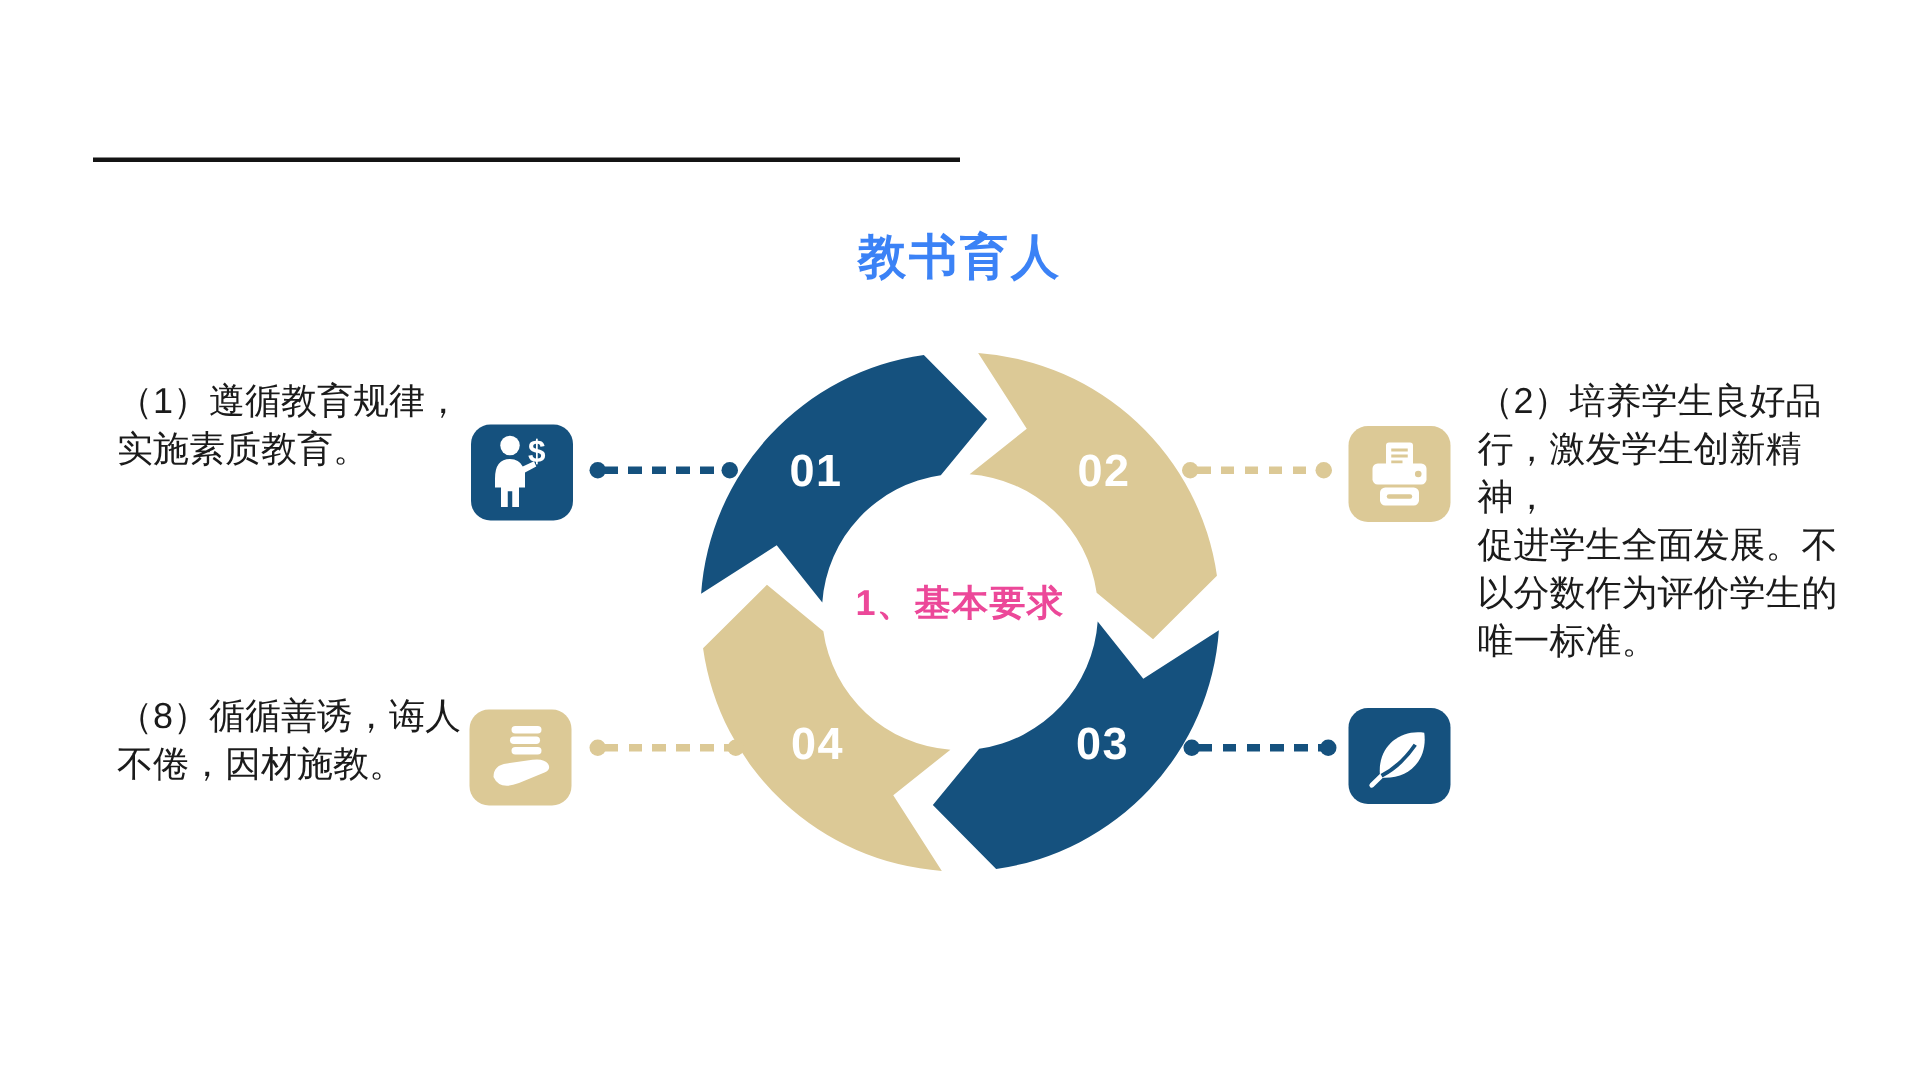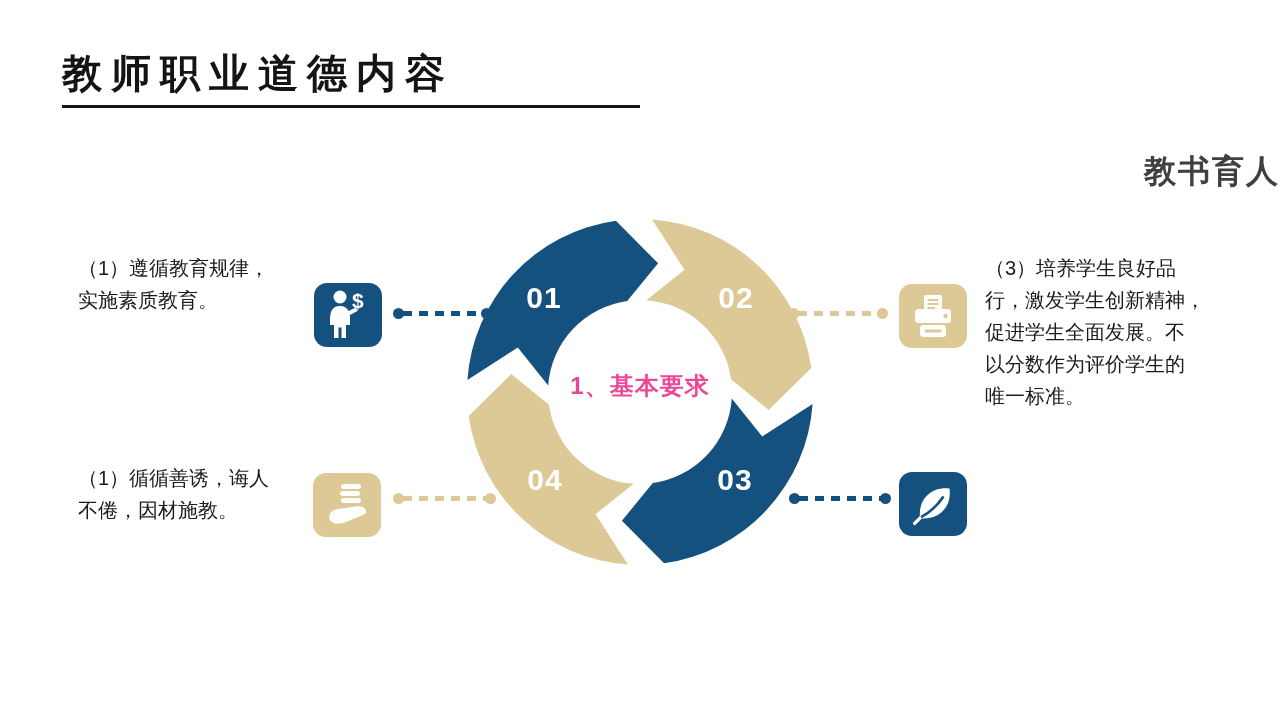--- a/index.html
+++ b/index.html
@@ -6,25 +6,25 @@
   .slide{position:relative;width:1280px;height:720px;background:#fff;overflow:hidden;
          font-family:"Liberation Sans","DejaVu Sans",sans-serif;}
 
   
   .page-title{position:absolute;left:62px;top:46px;margin:0;
     font-family:"DejaVu Serif","Liberation Serif",serif;
     font-size:40px;font-weight:700;color:#141414;letter-spacing:9px;white-space:nowrap;}
   .title-underline{position:absolute;left:62px;top:105px;width:578px;height:3px;background:#141414;}
 
   
-  .section-heading{position:absolute;left:0;top:150px;width:1280px;margin:0;text-align:right;
-    font-size:32px;font-weight:700;color:#404040;letter-spacing:2px;}
+  .section-heading{position:absolute;left:0;top:150px;width:1280px;margin:0;text-align:center;
+    font-size:32px;font-weight:700;color:#3b82f6;letter-spacing:2px;}
 
   
-  .diagram{position:absolute;left:460px;top:212px;width:360px;height:360px;}
+  .diagram{position:absolute;left:460px;top:228px;width:360px;height:360px;}
   .diagram svg{display:block;}
   .seg-num{font-family:"Liberation Sans","DejaVu Sans",sans-serif;font-size:30px;font-weight:700;
     fill:#ffffff;letter-spacing:1px;}
   .center-label{position:absolute;left:0;top:158px;width:100%;text-align:center;
     font-size:24px;font-weight:700;color:#ec4899;letter-spacing:1px;}
 
   
   .icon-tile{position:absolute;width:68px;height:64px;border-radius:13px;
     display:flex;align-items:center;justify-content:center;}
   .tile-blue{background:#15517E;}
@@ -37,38 +37,37 @@
   .conn-blue .dot{background:#15517E;}
   .conn-blue .line{background:repeating-linear-gradient(90deg,#15517E 0 9px,transparent 9px 16px);}
   .conn-tan .dot{background:#DCC996;}
   .conn-tan .line{background:repeating-linear-gradient(90deg,#DCC996 0 9px,transparent 9px 16px);}
   .c1{left:393px;top:308px;width:99px;}
   .c2{left:788px;top:308px;width:100px;}
   .c3{left:393px;top:493px;width:103px;}
   .c4{left:789px;top:493px;width:102px;}
 
   
-  .textblock{position:absolute;width:250px;font-size:20px;line-height:32px;color:#1b1b1b;
+  .textblock{position:absolute;width:250px;font-size:24px;line-height:32px;color:#1b1b1b;
     white-space:pre-line;}
   .t1{left:78px;top:252px;}
   .t2{left:78px;top:462px;}
   .t3{left:985px;top:252px;width:245px;}
   .t4{left:985px;top:462px;width:245px;}
 
   .i1{left:314px;top:283px;}
   .i2{left:899px;top:284px;}
   .i3{left:313px;top:473px;}
   .i4{left:899px;top:472px;}
 </style>
 </head>
 <body>
 
 <div class="slide">
 
-  <h1 class="page-title">教师职业道德内容</h1>
   <div class="title-underline"></div>
 
   <h2 class="section-heading">教书育人</h2>
 
   <div class="diagram">
     <svg width="360" height="360" viewBox="-180 -180 360 360">
       <path fill="#15517E" d="M -172.6 -12.1 A 173 173 0 0 1 -24.1 -171.3 L 18.1 -128.7 L -12.8 -91.1 A 92 92 0 0 0 -91.8 -6.4 L -122.2 -44.5 Z"></path>
       <path fill="#DCC996" d="M 12.1 -172.6 A 173 173 0 0 1 171.3 -24.1 L 128.7 18.1 L 91.1 -12.8 A 92 92 0 0 0 6.4 -91.8 L 44.5 -122.2 Z"></path>
       <path fill="#15517E" d="M 172.6 12.1 A 173 173 0 0 1 24.1 171.3 L -18.1 128.7 L 12.8 91.1 A 92 92 0 0 0 91.8 6.4 L 122.2 44.5 Z"></path>
       <path fill="#DCC996" d="M -12.1 172.6 A 173 173 0 0 1 -171.3 24.1 L -128.7 -18.1 L -91.1 12.8 A 92 92 0 0 0 -6.4 91.8 L -44.5 122.2 Z"></path>
@@ -136,21 +135,21 @@
     <span class="dot"></span>
   </div>
   <div class="connector conn-blue c4">
     <span class="dot"></span>
     <span class="line"></span>
     <span class="dot"></span>
   </div>
 
   <div class="textblock t1">（1）遵循教育规律，
 实施素质教育。</div>
-  <div class="textblock t2">（1）循循善诱，诲人
+  <div class="textblock t2">（8）循循善诱，诲人
 不倦，因材施教。</div>
-  <div class="textblock t3">（3）培养学生良好品
+  <div class="textblock t3">（2）培养学生良好品
 行，激发学生创新精神，
 促进学生全面发展。不
 以分数作为评价学生的
 唯一标准。</div>
 
 </div>
 
 </body></html>

